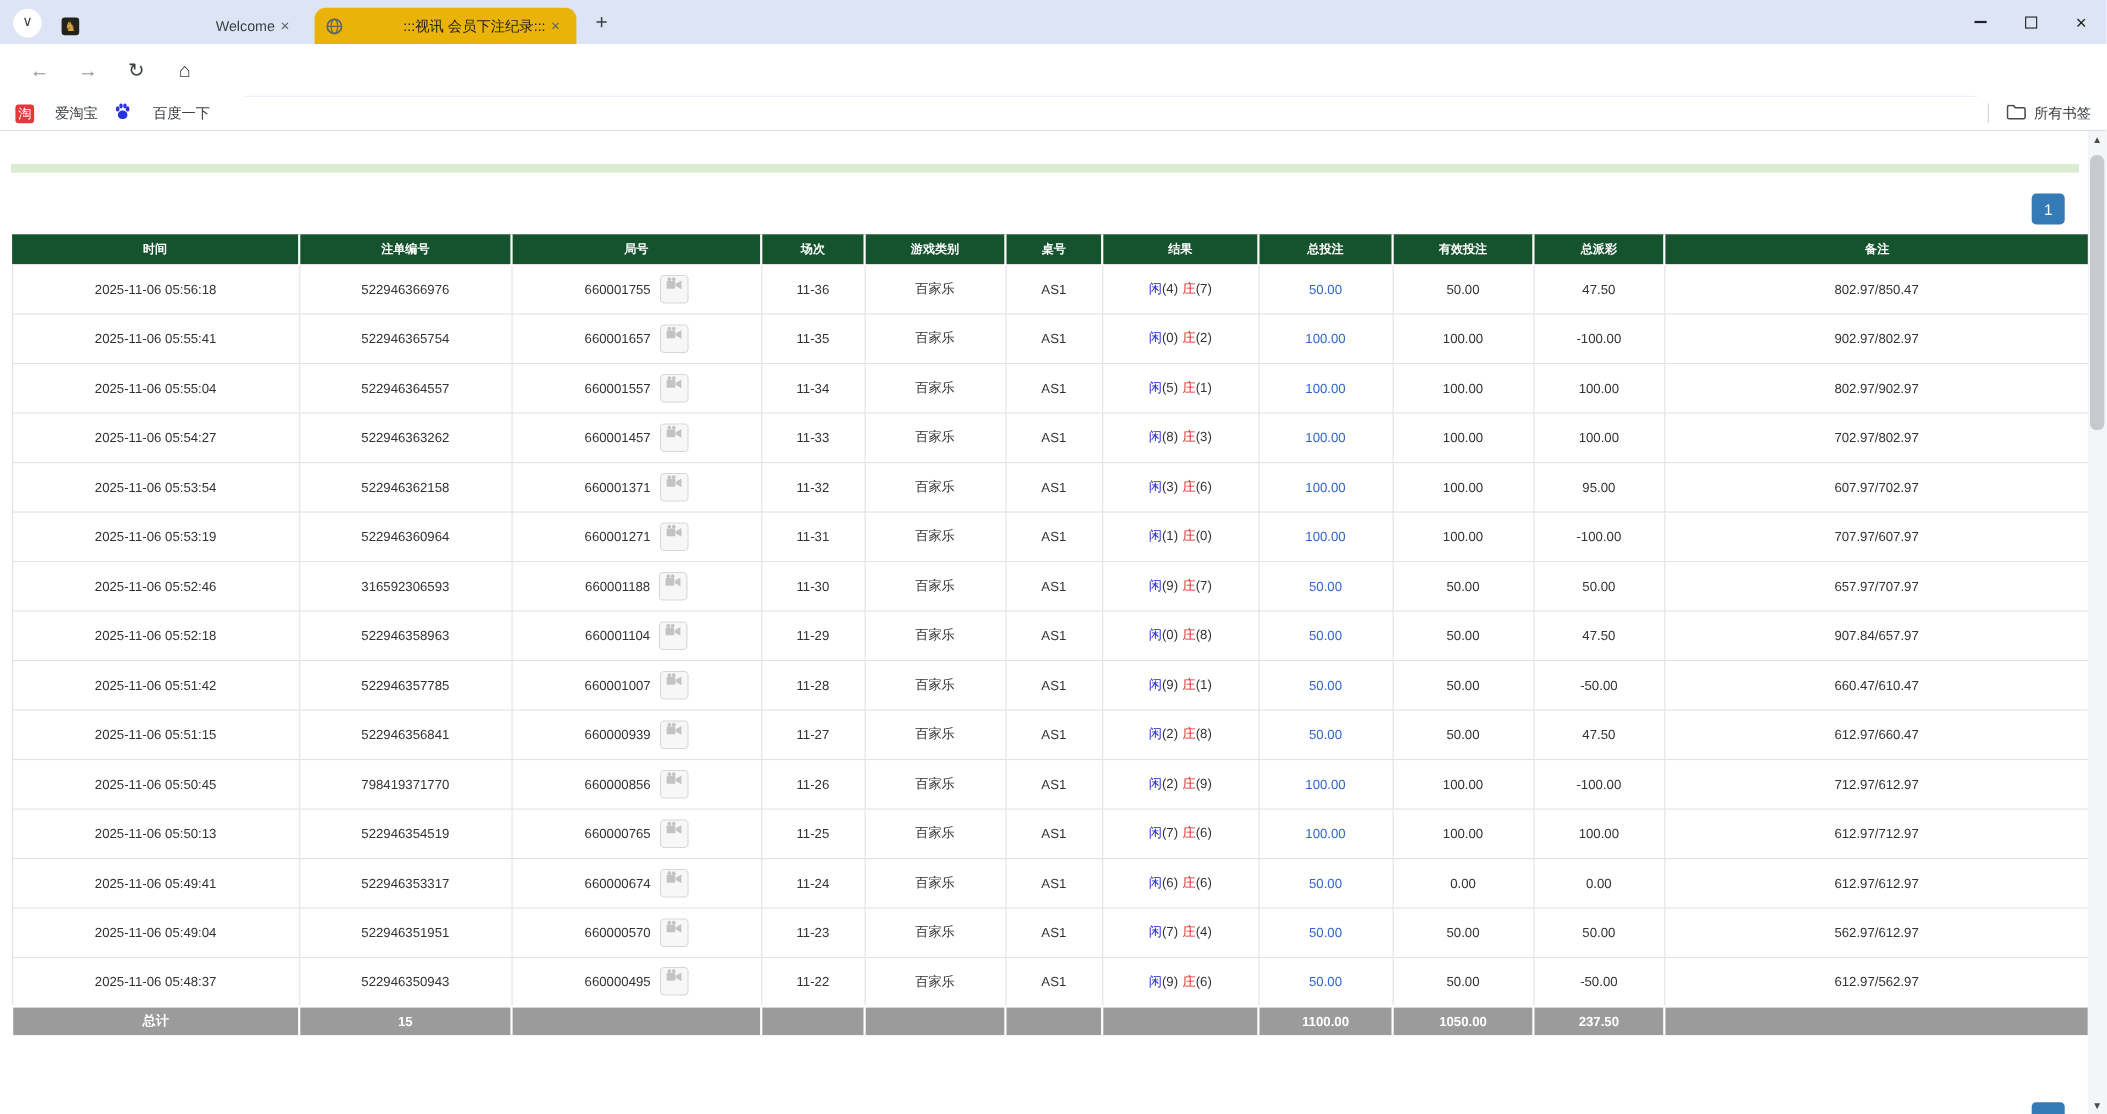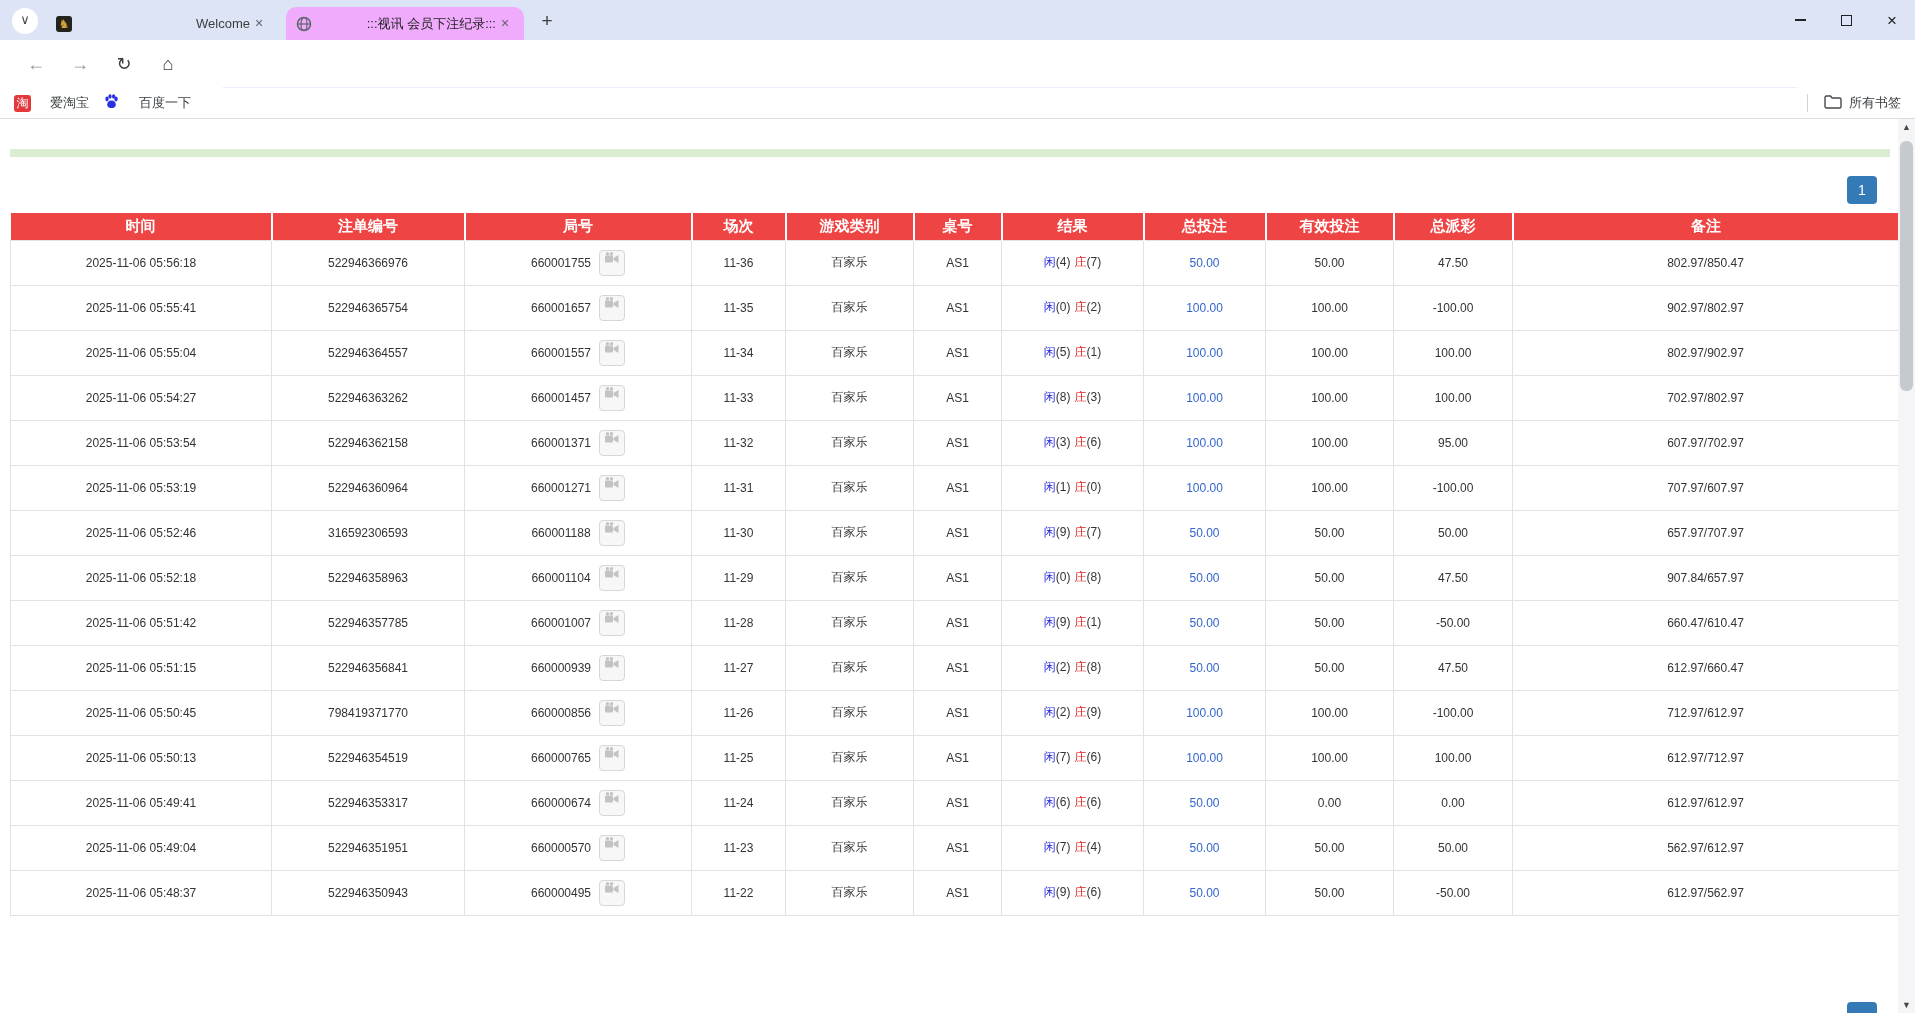--- a/index.html
+++ b/index.html
@@ -6,21 +6,21 @@
   html,body { width:1915px; height:1013px; overflow:hidden; background:#fff;
     font-family:"Liberation Sans","DejaVu Sans",sans-serif; }
 
   
   .tabstrip { position:absolute; top:0; left:0; width:1915px; height:40px; background:#dce4f5; }
   .tab-search-btn { position:absolute; left:12px; top:8px; width:26px; height:26px; border-radius:13px;
     background:#fff; color:#45494e; text-align:center; line-height:24px; font-size:13px; }
   .tab { position:absolute; top:7px; height:33px; display:flex; align-items:center; padding:0 10px;
     font-size:13px; color:#1f1f1f; }
   .tab.inactive { left:46px; width:232px; color:#3c4043; }
-  .tab.active { left:286px; width:238px; background:#f0abfc; border-radius:10px 10px 0 0; top:7px; height:33px; }
+  .tab.active { left:286px; width:238px; background:#eab308; border-radius:10px 10px 0 0; top:7px; height:33px; }
   .tab .title { flex:1; white-space:nowrap; overflow:hidden; margin-left:20px;text-align:right; }
   .tab .close { width:18px; height:18px; line-height:16px; text-align:center; border-radius:9px;
     color:#5f6368; font-size:14px; }
   .favicon { width:16px; height:16px; flex:0 0 16px; }
   .fav-welcome { background:#23231c; border-radius:3px; color:#d5a439; font-size:12px; line-height:16px; text-align:center; }
   .newtab-btn { position:absolute; left:534px; top:9px; width:26px; height:26px; color:#3c4043;
     font-size:19px; line-height:24px; text-align:center; }
   .wincontrols { position:absolute; right:0; top:0; height:40px; display:flex; }
   .winbtn { width:46px; height:40px; display:flex; align-items:center; justify-content:center; color:#202124; }
   .min-glyph { width:11px; height:1.5px; background:#202124; display:block; }
@@ -53,21 +53,21 @@
   
   .page { position:absolute; top:119px; left:0; width:1898px; height:894px; background:#fff; }
   .green-strip { position:absolute; top:30px; left:10px; width:1880px; height:8px; background:#dcecd3; }
   .pagination-top { position:absolute; top:57px; left:1847px; width:30px; height:28px; border-radius:4px;
     background:#337ab7; color:#fff; font-size:14px; text-align:center; line-height:28px; }
   .pagination-bottom { position:absolute; top:883px; left:1847px; width:30px; height:28px; border-radius:4px;
     background:#337ab7; }
 
   table.bets { position:absolute; top:94px; left:10px; width:1888px; border-collapse:collapse;
     table-layout:fixed; }
-  table.bets th { background:#ef4444; color:#fff; font-size:15px; font-weight:bold; height:27px;
+  table.bets th { background:#14532d; color:#fff; font-size:11px; font-weight:bold; height:27px;
     border-right:2px solid #fff; }
   table.bets th:last-child { border-right:none; }
   table.bets td { height:45px; text-align:center; font-size:12px; color:#333;
     border:1px solid #e2e2e2; background:#fff; }
   table.bets tr.sum td { height:27px; background:#9b9b9b; color:#fff; font-weight:bold;
     border:2px solid #fff; }
   .bet-link { color:#3366cc; }
   .neg { color:#ee1100; }
   .res-p { color:#2222dd; }
   .res-b { color:#dd2222; margin-left:4px; }
@@ -543,20 +543,33 @@
     <td>
       <span class="res-p"><span>闲</span><span class="res-n">(9)</span></span><span class="res-b"><span>庄</span><span class="res-n">(6)</span></span>
     </td>
     <td><span class="bet-link">50.00</span></td>
     <td>50.00</td>
     <td class="neg">-50.00</td>
     <td>612.97/562.97</td>
   </tr>
       </tbody>
     <tfoot>
+      <tr class="sum">
+        <td>总计</td>
+        <td>15</td>
+        <td></td>
+          <td></td>
+          <td></td>
+        <td></td>
+          <td></td>
+        <td>1100.00</td>
+        <td>1050.00</td>
+        <td>237.50</td>
+        <td></td>
+      </tr>
     </tfoot>
   </table>
 
   <div class="pagination-bottom"></div>
 </div>
 
 <div class="scrollbar">
   <div class="sb-arrow" style="top:0;">▲</div>
   <div class="sb-thumb"></div>
   <div class="sb-arrow" style="bottom:0;">▼</div>

